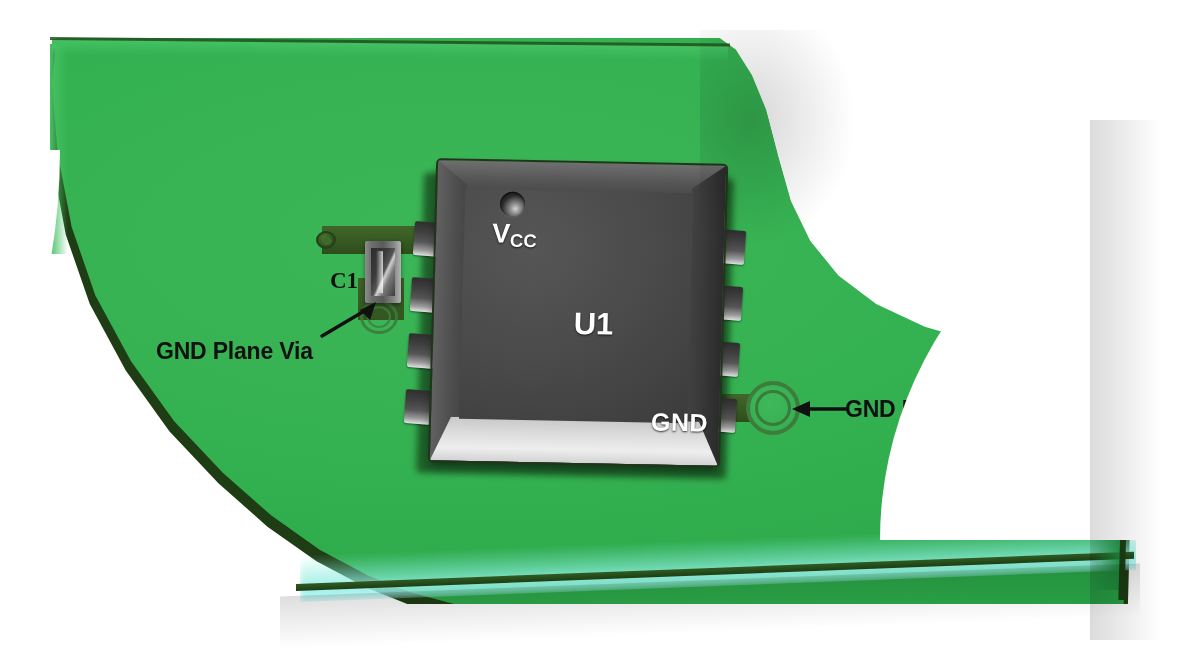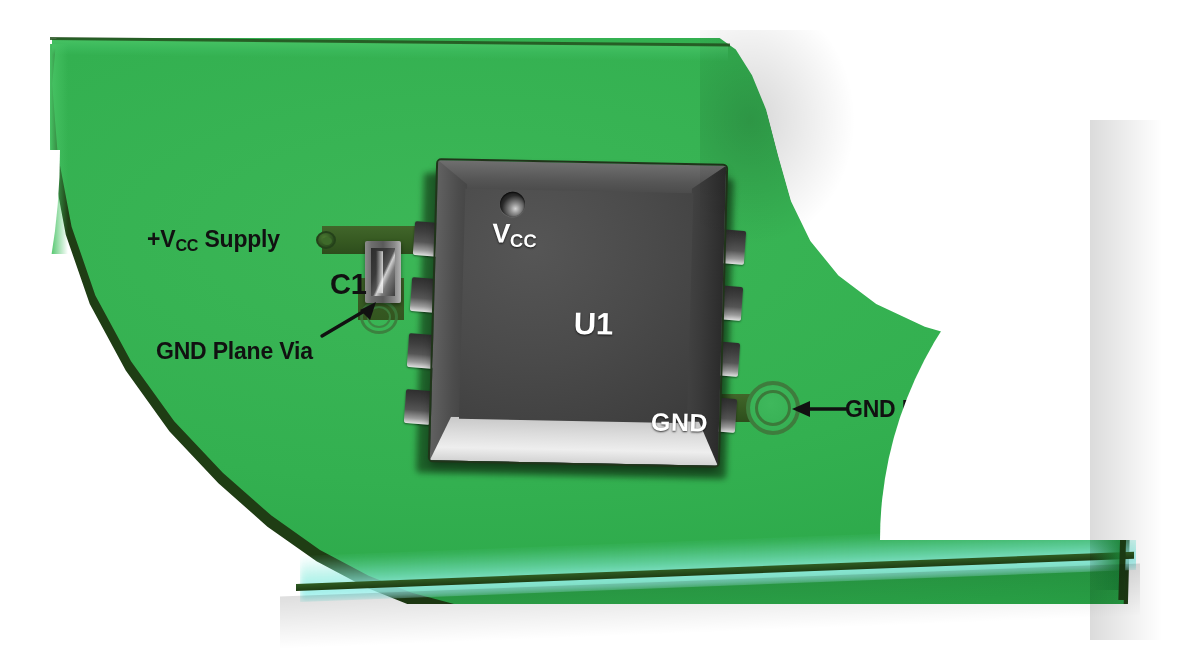--- a/index.html
+++ b/index.html
@@ -381,21 +381,21 @@
     user-select:none;
     letter-spacing:-.2px;
   }
   .callout sub{
     font-size:.70em;
     vertical-align:baseline;
     position:relative;
     top:.24em;
   }
   #label-vcc-supply{ left:147px; top:226px; font-size:23px; }
-  #label-c1        { left:330px; top:268px; font-size:29px; }
+  #label-c1        { left:330px; top:268px; font-size:23px;font-family:Liberation Serif, serif; }
   #label-gnd-via-1 { left:156px; top:338px; font-size:23px; }
   #label-gnd-via-2 { left:845px; top:396px; font-size:23px; }
 
   .arrow-svg{ position:absolute; overflow:visible; }
   #arrow-left { left:320px; top:300px; }
   #arrow-right{ left:790px; top:396px; }
 </style>
 </head>
 <body>
 
@@ -449,21 +449,20 @@
         <div class="ic-dot"></div>
 
         <div class="ic-label" id="ic-vcc-label"><span>V</span><sub>CC</sub></div>
 
         <div class="ic-label" id="ic-u1-label">U1</div>
 
         <div class="ic-label" id="ic-gnd-label">GND</div>
       </div>
     </div>
 
-    <div class="callout" id="label-vcc-supply"><span>+V</span><sub>CC</sub><span> Supply</span></div>
 
     <div class="callout" id="label-c1">C1</div>
 
     <div class="callout" id="label-gnd-via-1">GND Plane Via</div>
 
     <div class="callout" id="label-gnd-via-2">GND Plane Via</div>
 
     <svg class="arrow-svg" id="arrow-left" width="64" height="40" viewBox="0 0 64 40">
       <line x1="2" y1="36" x2="46" y2="10" stroke="#111111" stroke-width="3.4" stroke-linecap="round"></line>
       <polygon points="56,2 40,10 50,20" fill="#111111"></polygon>

